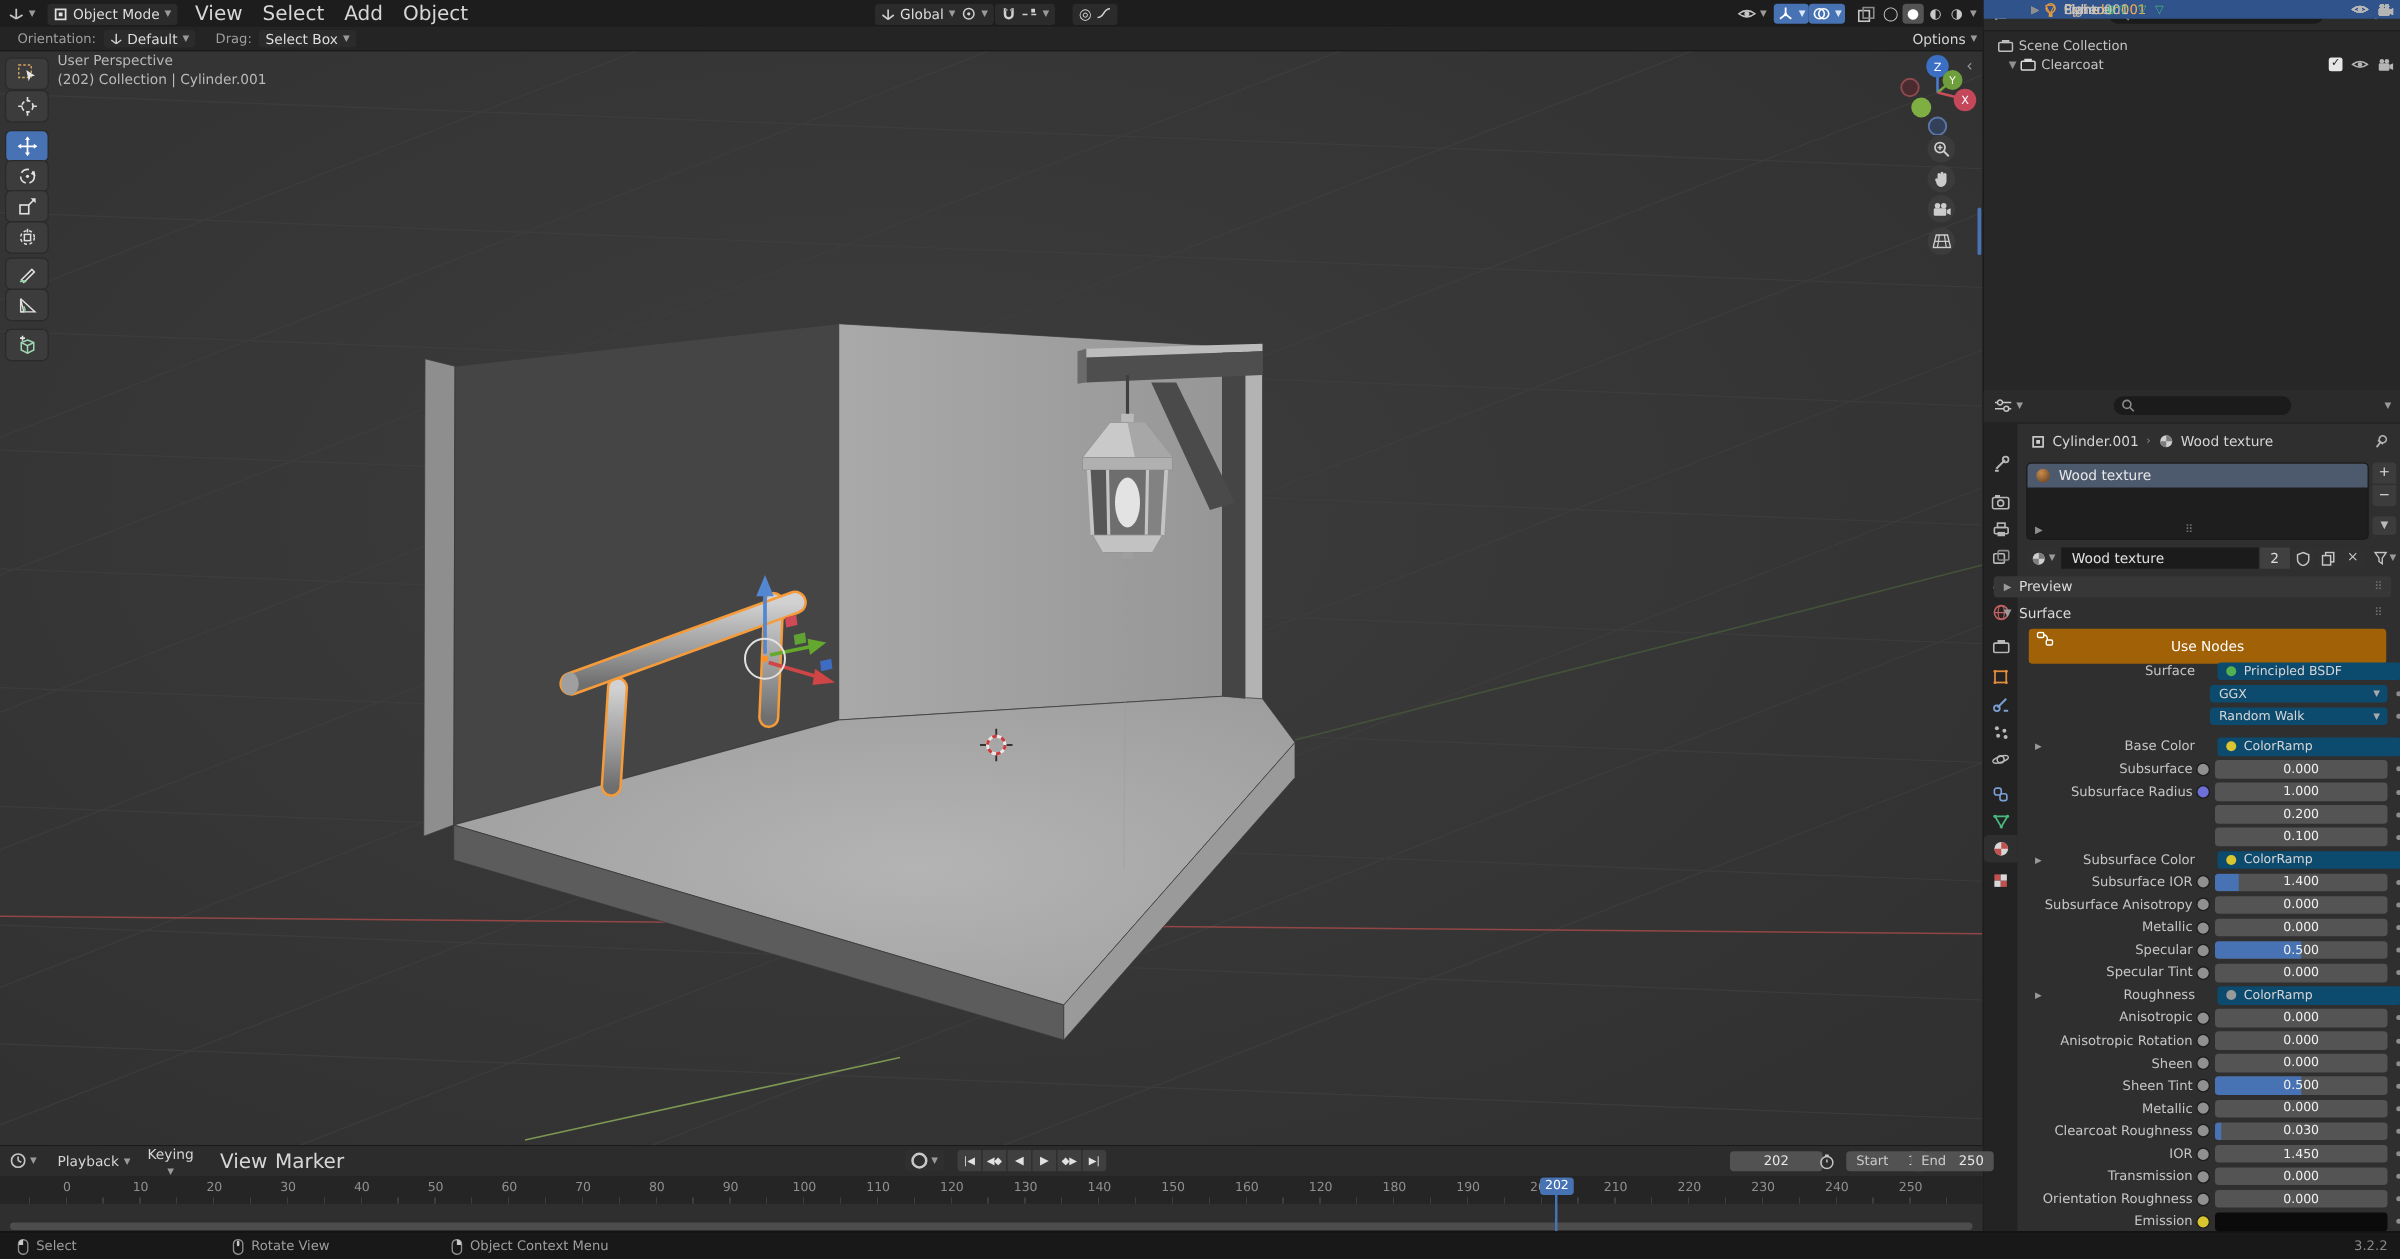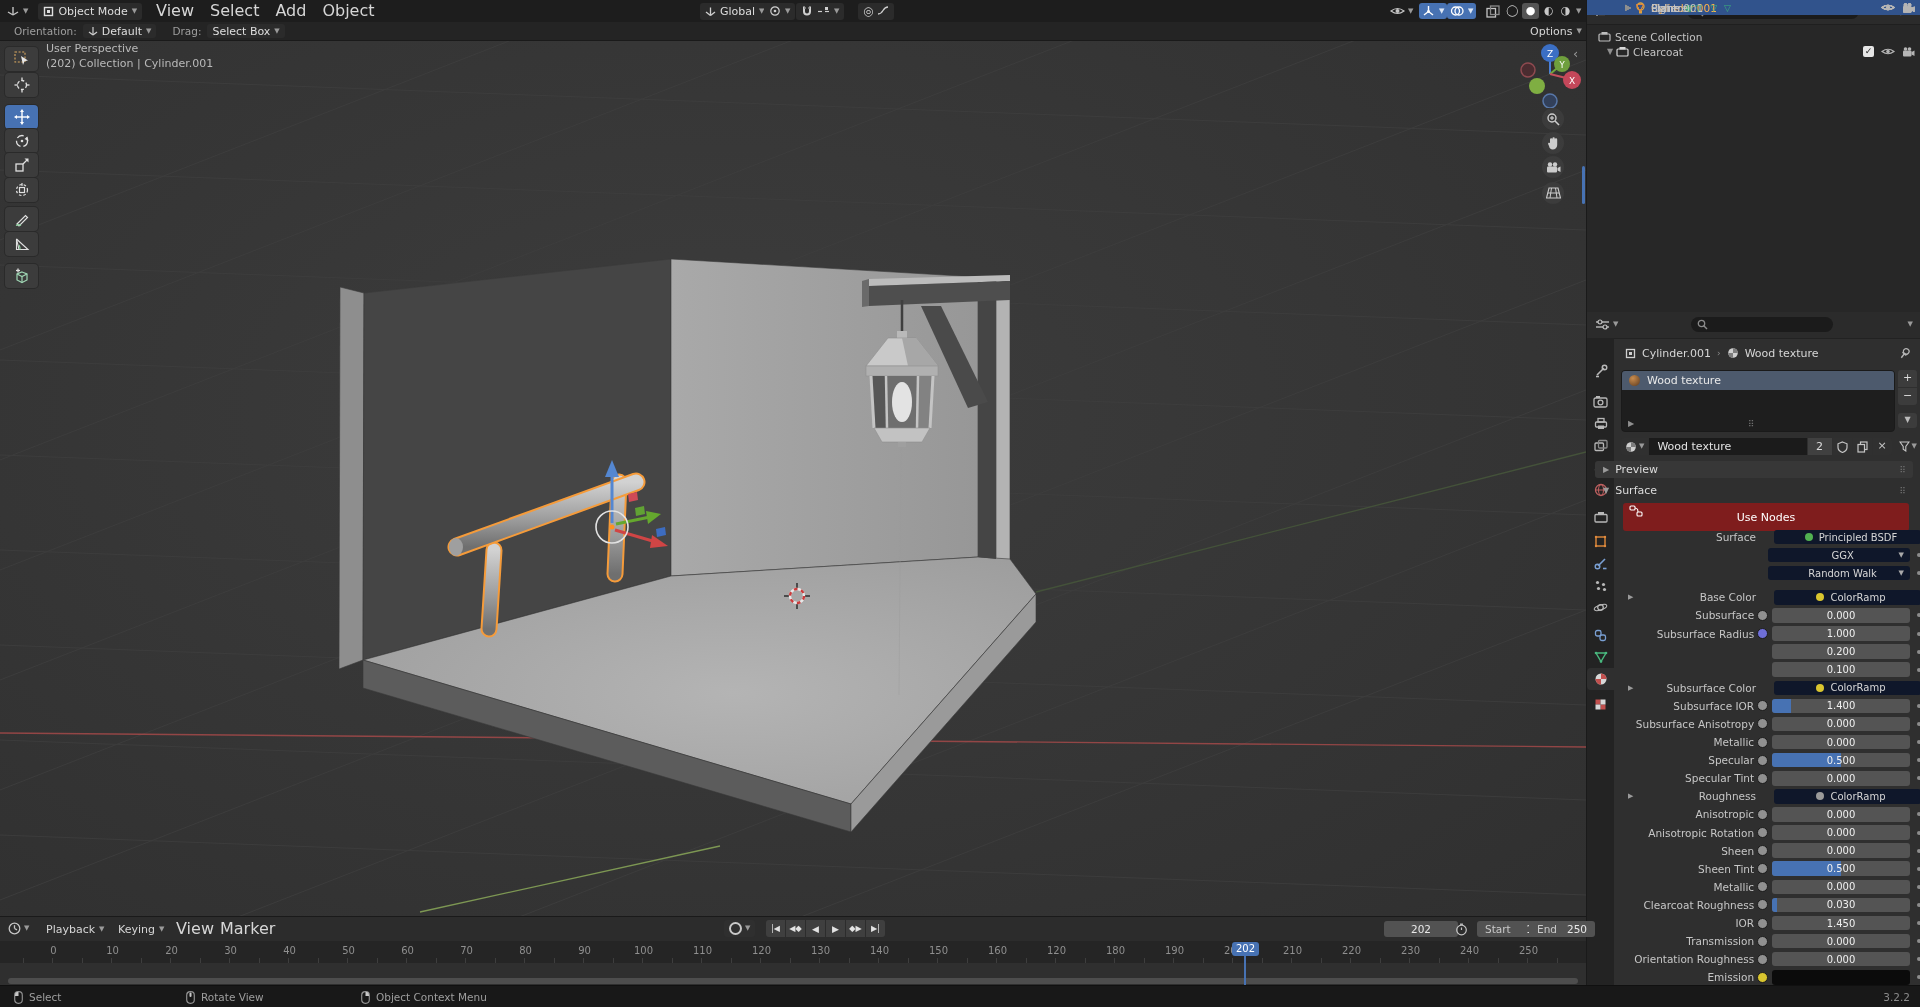--- a/index.html
+++ b/index.html
@@ -43,21 +43,21 @@
   .prow{position:relative;height:18.1px;display:flex;align-items:center;flex:none;}
   .prow[data-gap]{margin-top:6px;}
   .pexpand{position:absolute;left:14px;color:#9a9a9a;font-size:7px;}
   .plabel{width:142px;text-align:right;color:#c6c6c6;font-size:10.5px;padding-right:0;}
   .psockwrap{width:18px;display:flex;justify-content:center;}
   .psock{width:9px;height:9px;border-radius:50%;background:#909090;border:1px solid #1c1c1c;}
   .psock[data-dot="yellow"]{background:#d9c52f;}
   .psock[data-dot="violet"]{background:#6f6fd8;}
   .pfield{position:relative;width:140px;height:14.5px;border-radius:3px;background:#545454;overflow:hidden;
           display:flex;align-items:center;justify-content:center;font-size:10px;color:#f0f0f0;}
-  .pfield[data-kind="dark"]{background:#0f172a;justify-content:center;padding-left:7px;color:#d6d6d6;}
+  .pfield[data-kind="dark"]{background:#0c4a6e;justify-content:flex-start;padding-left:7px;color:#d6d6d6;}
   .pfield[data-kind="swatch"]{background:#0b0b0b;}
   .pfield .fill{position:absolute;left:0;top:0;bottom:0;background:#4772b3;}
   .pfield .val{position:relative;z-index:2;}
   .innerdot{width:8px;height:8px;border-radius:50%;margin-right:6px;position:relative;z-index:2;flex:none;}
   .innerdot[data-dot="green"]{background:#51b151;}
   .innerdot[data-dot="yellow"]{background:#d9c52f;}
   .innerdot[data-dot="gray"]{background:#9a9a9a;}
   .fieldchev{position:absolute;right:6px;color:#aaa;font-size:7px;z-index:2;}
   .pdecor{width:4px;height:4px;border-radius:50%;background:#8d8d8d;margin-left:7px;flex:none;}
   .panel-hdr{position:absolute;left:8px;right:8px;height:17px;background:#373737;border-radius:3px;
@@ -915,21 +915,21 @@
     <div class="panel-hdr" style="top:149px;">
       <span style="font-size:8px;color:#9a9a9a;">▶</span>
       <span>Preview</span>
       <span class="grip">⠿</span>
     </div>
     <div class="panel-hdr" style="top:170px;background:none;">
       <span style="font-size:8px;color:#9a9a9a;">▼</span>
       <span>Surface</span>
       <span class="grip">⠿</span>
     </div>
-    <div class="abs flex" style="left:36px;top:191px;width:286px;height:28px;background:#7f1d1d;border-radius:3px;justify-content:center;color:#fff;">
+    <div class="abs flex" style="left:36px;top:191px;width:286px;height:28px;background:#a16207;border-radius:3px;justify-content:center;color:#fff;">
       <svg class="abs" width="14" height="12" style="left:6px;top:2px;">
           <rect x="1" y="1" width="5" height="4" rx="1" fill="none" stroke="#fff" stroke-width="1.1"></rect>
           <rect x="8" y="7" width="5" height="4" rx="1" fill="none" stroke="#fff" stroke-width="1.1"></rect>
           <path d="M6 3 Q9 3 9 7" fill="none" stroke="#fff" stroke-width="1.1"></path>
         </svg>
       <span>Use Nodes</span>
     </div>
 
     <div class="abs" style="left:27px;top:216px;right:0;display:flex;flex-direction:column;">
 
@@ -1302,21 +1302,21 @@
             <circle cx="6.5" cy="6.5" r="5.3" fill="none" stroke="#c5c5c5" stroke-width="1.3"></circle>
             <line x1="6.5" y1="6.5" x2="6.5" y2="3.2" stroke="#c5c5c5" stroke-width="1.3"></line>
             <line x1="6.5" y1="6.5" x2="9" y2="7.8" stroke="#c5c5c5" stroke-width="1.3"></line>
           </svg>
         <span class="chev">▼</span>
       </span>
       <span class="flex" style="position:absolute;left:40px;top:0;height:24px;gap:4px;padding:0 6px;color:#d6d6d6;">
         <span>Playback</span>
           <span class="chev">▼</span>
       </span>
-      <span class="flex" style="position:absolute;left:112px;top:0;height:24px;gap:4px;padding:0 6px;color:#d6d6d6;">
+      <span class="flex" style="position:absolute;left:112px;top:0;height:24px;gap:4px;padding:0 6px;color:#d6d6d6;flex-direction:column;">
         <span>Keying</span>
           <span class="chev">▼</span>
       </span>
       <span class="menu-item" style="position:absolute;left:168px;line-height:24px;">View</span>
       <span class="menu-item" style="position:absolute;left:212px;line-height:24px;">Marker</span>
 
       <span class="flex" style="position:absolute;left:724px;top:3px;gap:3px;background:#2f2f2f;border-radius:3px;height:17px;padding:0 5px;">
         <span style="width:9px;height:9px;border-radius:50%;border:2px solid #c9c9c9;"></span>
         <span class="chev">▼</span>
       </span>

